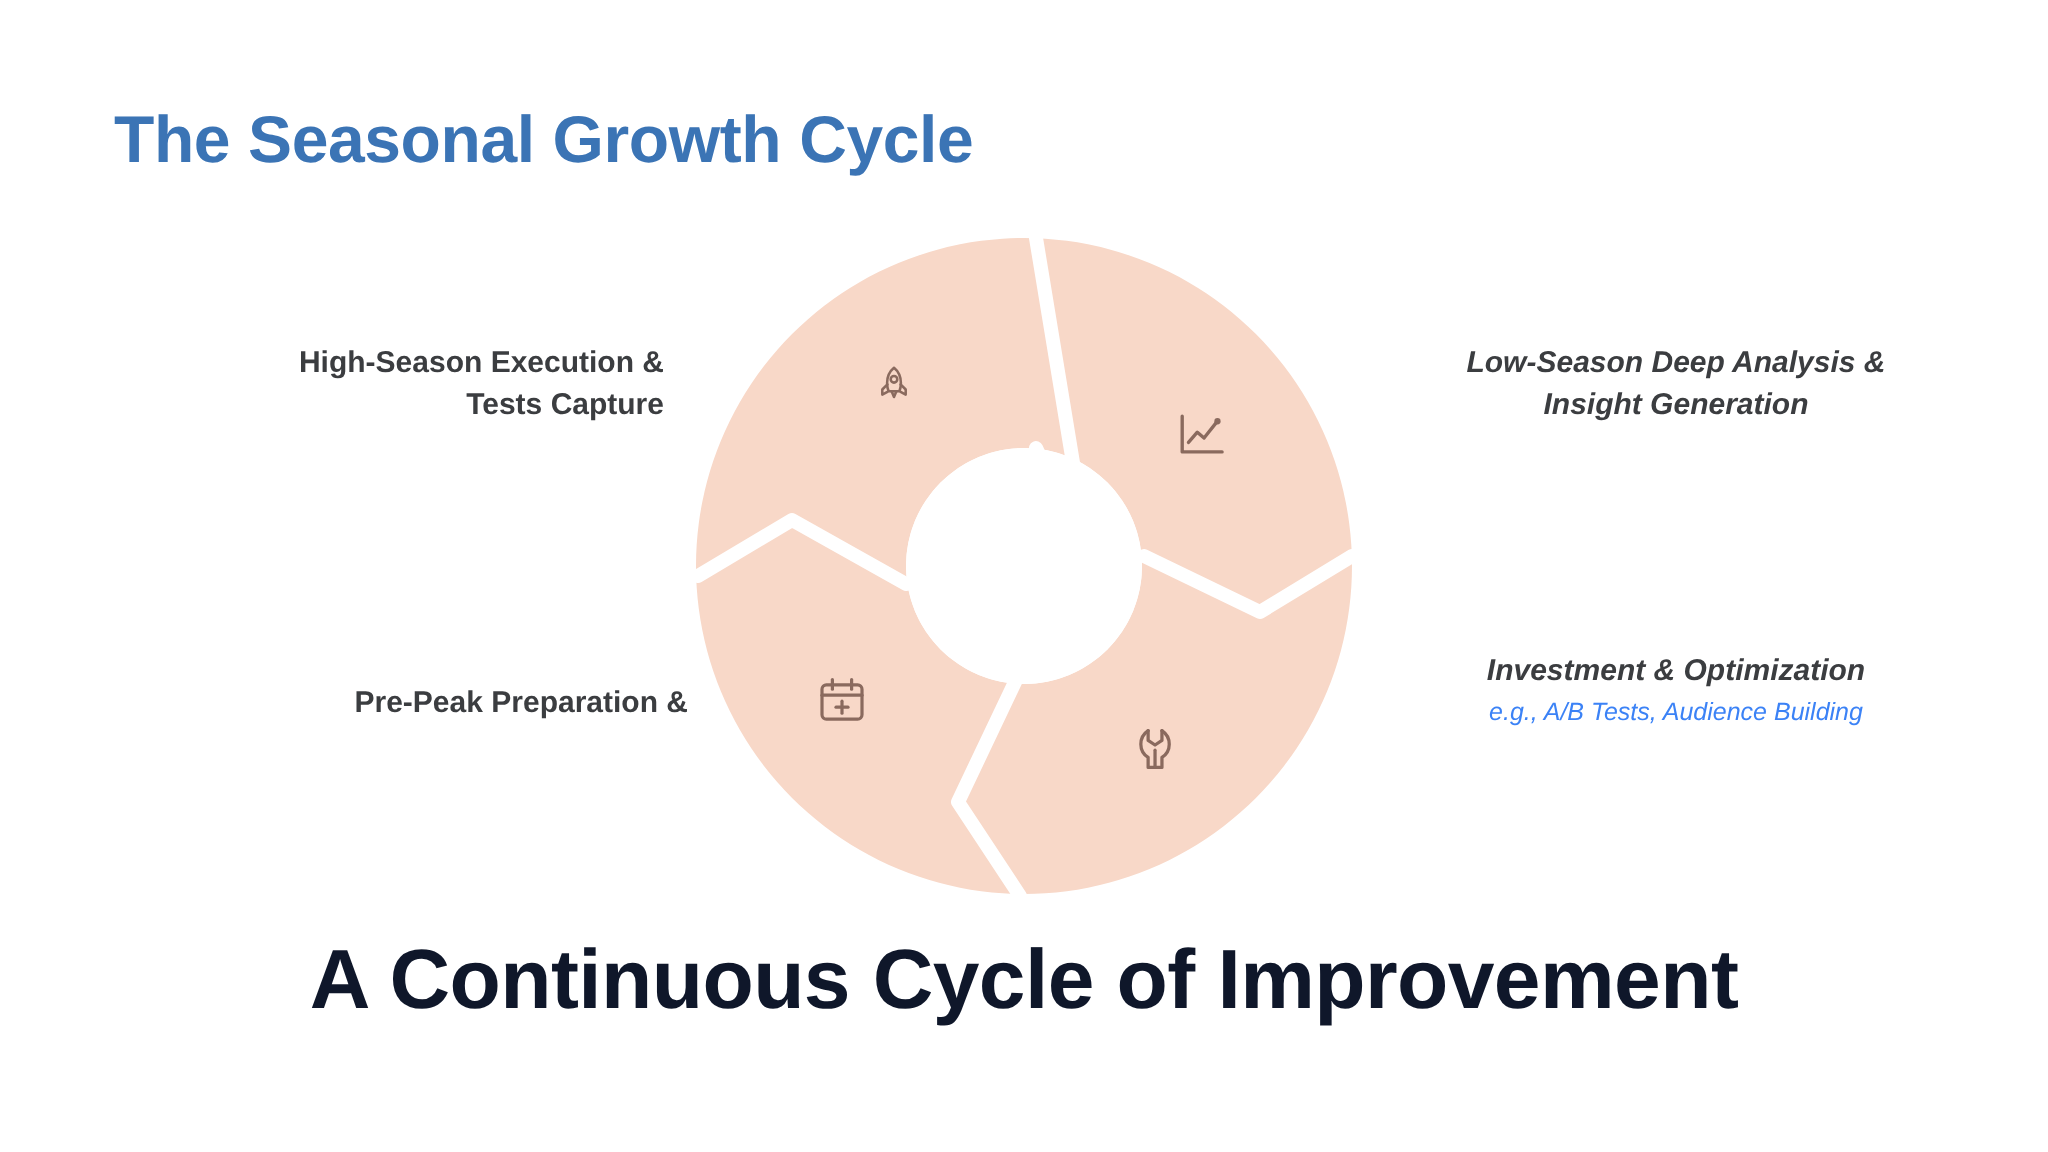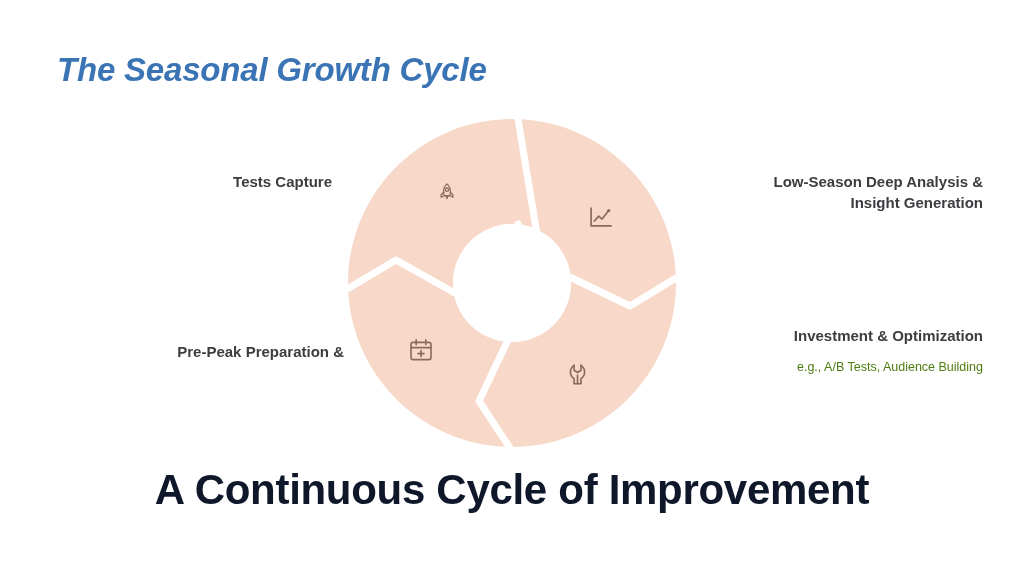--- a/index.html
+++ b/index.html
@@ -23,21 +23,20 @@
   
   #page-title {
     position: absolute;
     left: 57px;
     top: 51px;
     font-size: 33px;
     font-weight: bold;
     letter-spacing: -0.2px;
     color: #3b74b5;
     white-space: nowrap;
-    font-style: italic;
   }
   #closing-headline {
     position: absolute;
     left: 0;
     right: 0;
     top: 466px;
     text-align: center;
     font-size: 42px;
     font-weight: bold;
     letter-spacing: -0.3px;
@@ -57,28 +56,28 @@
 
   
   .stage-label {
     position: absolute;
     font-size: 15px;
     font-weight: bold;
     line-height: 1.42;
     color: #3b3d40;
   }
   .stage-label.align-right { text-align: right; }
-  .stage-label.align-left  { text-align: right; }
+  .stage-label.align-left  { text-align: center; font-style: italic; }
 
   .stage-sub {
-    margin-top: 13px;
+    margin-top: 2px;
     font-size: 12.5px;
     font-weight: normal;
     line-height: 1.35;
-    color: #4d7c0f;
+    color: #3b82f6;
   }
 
   #label-high-season   { left: 72px;  top: 171px; width: 260px; }
   #label-pre-peak      { left: 84px;  top: 341px; width: 260px; }
   #label-low-analysis  { left: 693px; top: 171px; width: 290px; }
   #label-low-strategic { left: 693px; top: 325px; width: 290px; }
 </style>
 </head>
 <body>
 
@@ -131,20 +130,21 @@
       <g transform="translate(226,253) scale(0.96)" stroke="#8a6a5e" stroke-width="1.7" fill="none" stroke-linecap="round" stroke-linejoin="round">
         <path d="M15.6 2.4v5.1L12 9.9 8.4 7.5V2.4"></path>
         <path d="M8.4 2.4C6 4 4.6 6.6 4.6 9.5c0 2.9 1.5 5.4 3.8 6.9v5.2h7.2v-5.2c2.3-1.5 3.8-4 3.8-6.9 0-2.9-1.4-5.5-3.8-7.1"></path>
         <line x1="12" y1="12.6" x2="12" y2="21.6"></line>
       </g>
 
     </svg>
   </div>
 
   <div id="label-high-season" class="stage-label align-right">
+    <div>High-Season Execution &amp;</div>
     <div>Tests Capture</div>
   </div>
 
   <div id="label-pre-peak" class="stage-label align-right">
     <div>Pre-Peak Preparation &amp;</div>
   </div>
 
   <div id="label-low-analysis" class="stage-label align-left">
     <div>Low-Season Deep Analysis &amp;</div>
     <div>Insight Generation</div>

